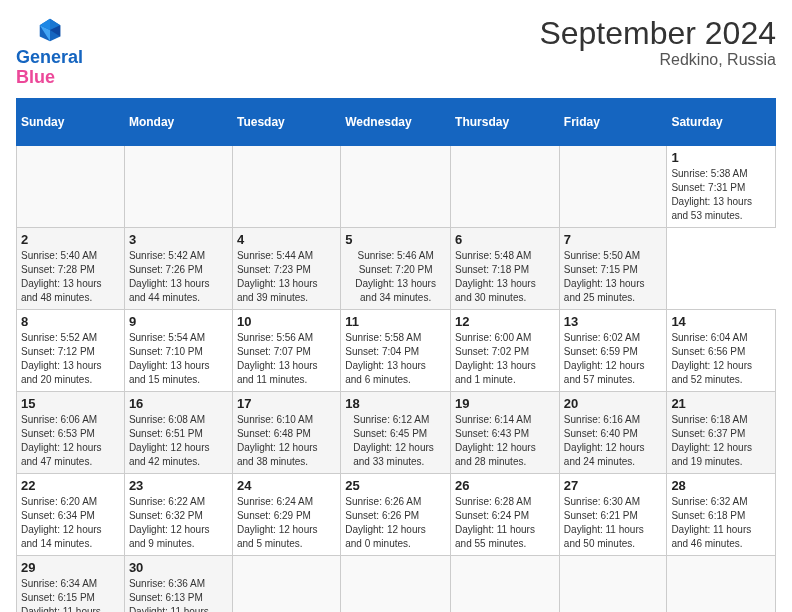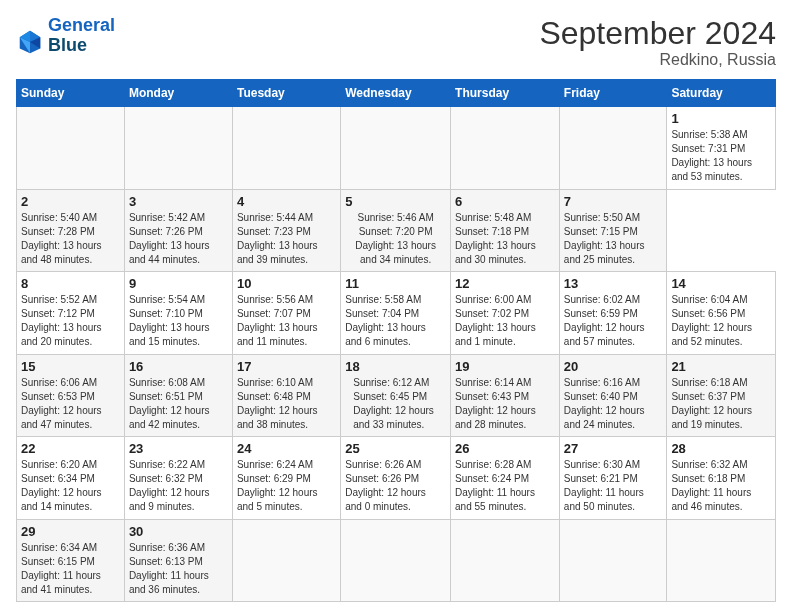--- a/index.html
+++ b/index.html
@@ -18,22 +18,23 @@
       flex-direction: column;
     }
     .header {
       display: flex;
       justify-content: space-between;
       align-items: flex-start;
       margin-bottom: 10px;
     }
     .logo {
       display: flex;
-      align-items: flex-end;
+      align-items: center;
       gap: 4px;
+      flex-direction: column;
     }
     .logo-text {
       font-size: 18px;
       font-weight: bold;
       color: #333;
       line-height: 1.1;
     }
     .logo-text span {
       color: #1565c0;
     }
@@ -56,21 +57,21 @@
     }
     .calendar {
       width: 100%;
       border-collapse: collapse;
       flex: 1;
       font-size: 10px;
     }
     .calendar thead tr th {
       background: #1565c0;
       color: #fff;
-      padding: 6px 4px;
+      padding: 16px 4px;
       text-align: left;
       font-size: 12px;
       font-weight: bold;
       border: 1px solid #1565c0;
     }
     .calendar tbody tr td {
       border: 1px solid #ccc;
       vertical-align: top;
       padding: 4px 4px;
       width: 113px;
@@ -104,21 +105,21 @@
     <div class="logo">
       <svg class="logo-icon" viewBox="0 0 30 30">
         <polygon points="15,3 26,10 26,22 15,27 4,22 4,10" fill="#1565c0"></polygon>
         <polygon points="15,3 26,10 15,15" fill="#1976d2"></polygon>
         <polygon points="15,15 26,10 26,22" fill="#0d47a1"></polygon>
         <polygon points="4,10 15,15 15,27" fill="#42a5f5"></polygon>
         <polygon points="4,10 15,3 15,15" fill="#1e88e5"></polygon>
       </svg>
       <div class="logo-text">
         <div><span>General</span></div>
-        <div><span style="color:#0c4a6e">Blue</span></div>
+        <div><span style="color:#ec4899">Blue</span></div>
       </div>
     </div>
     <div class="title-block">
       <div class="main-title">September 2024</div>
       <div class="subtitle">Redkino, Russia</div>
     </div>
   </div>
 
   <table class="calendar">
     <thead>

